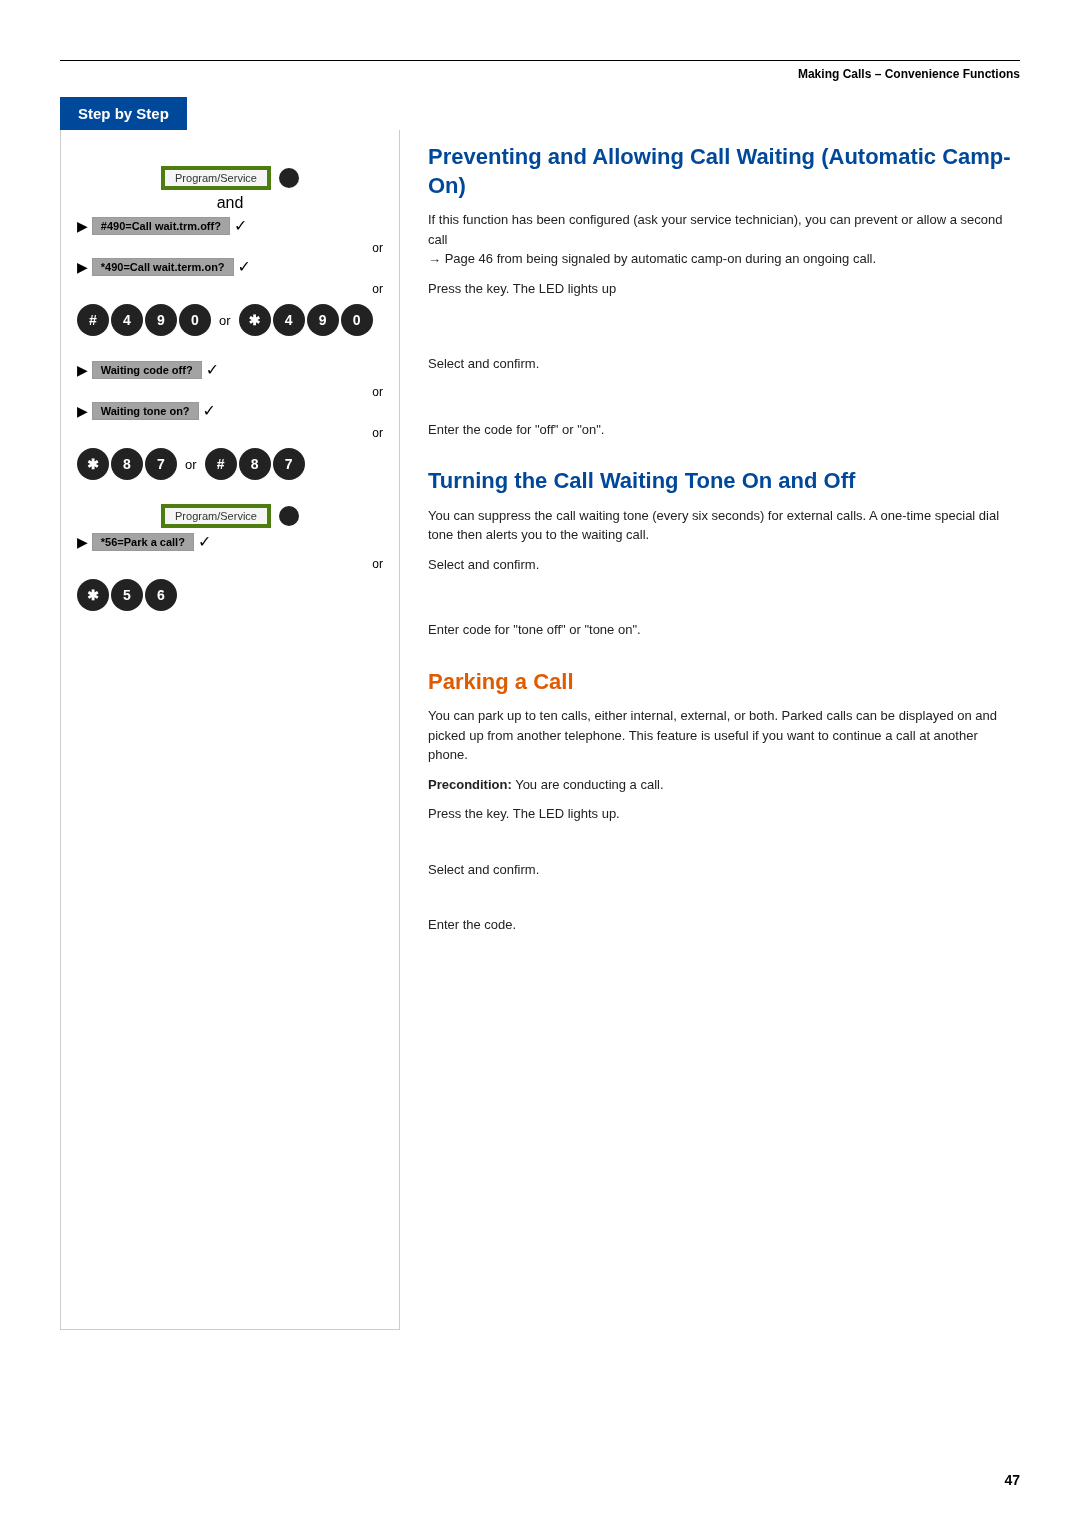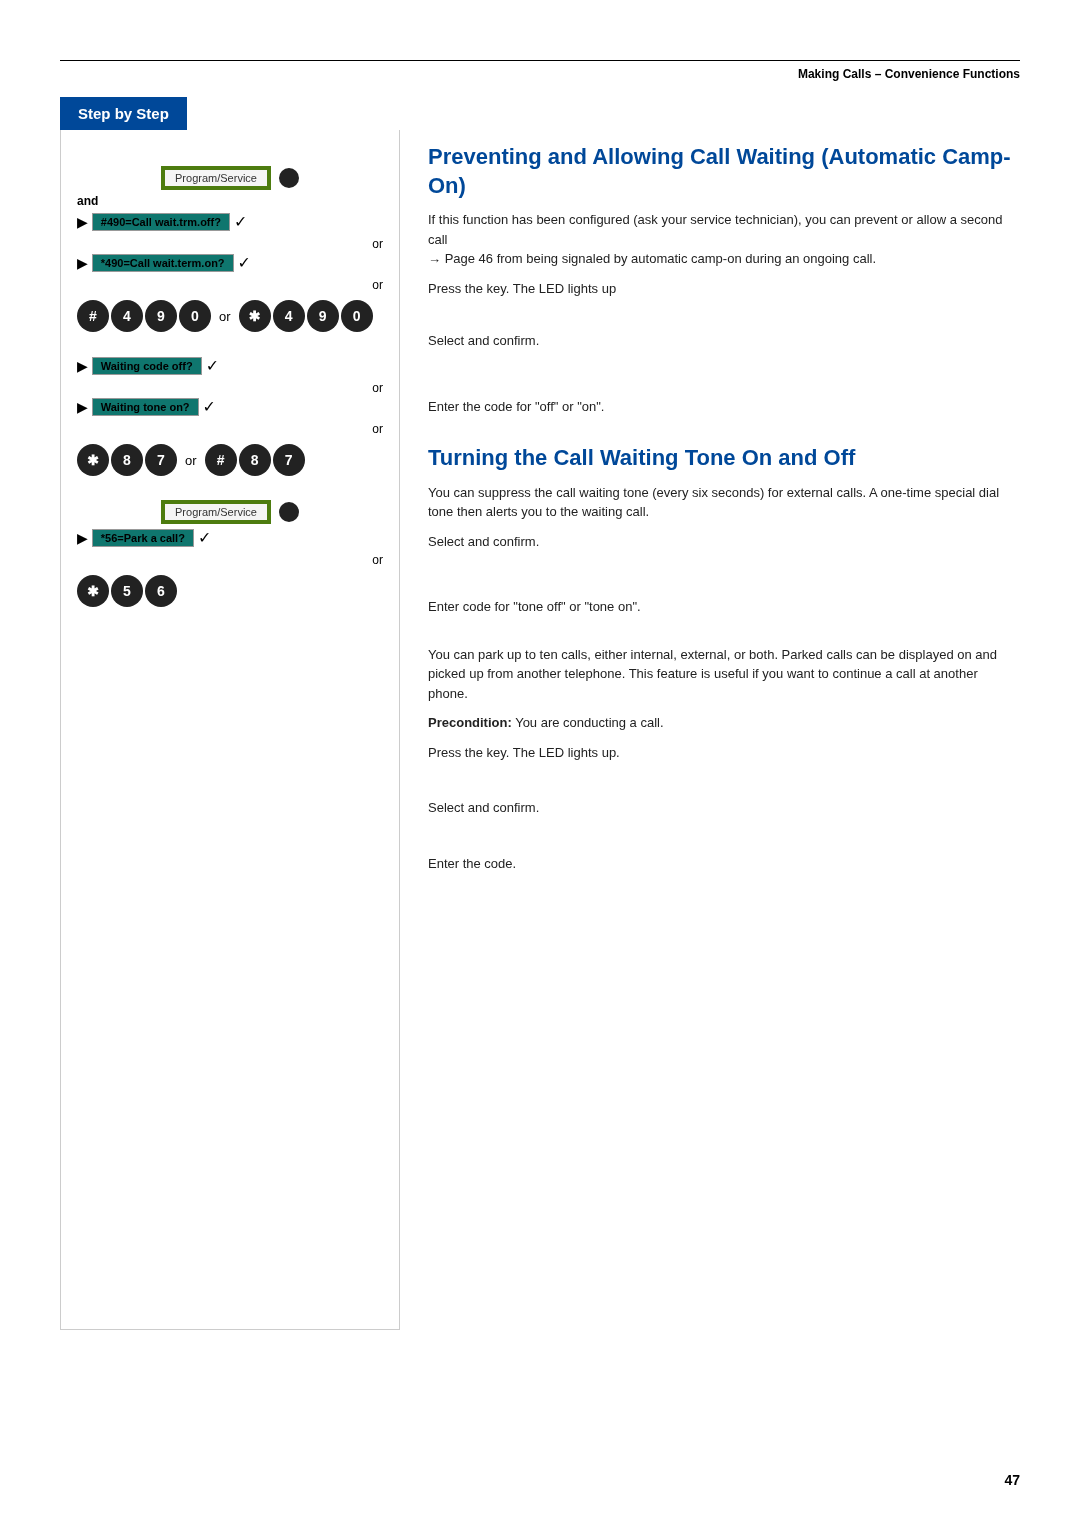--- a/index.html
+++ b/index.html
@@ -70,38 +70,38 @@
       font-size: 13px;
     }
 
     .key-row .arrow {
       color: #000;
       font-size: 14px;
       margin-right: 4px;
     }
 
     .menu-item-box {
-      background: #0f766e;
+      background: #a3a3a3;
       border: 1px solid #999;
       padding: 2px 8px;
       font-size: 11px;
       font-weight: bold;
       color: #000;
     }
 
     .check-mark {
       font-size: 16px;
       margin-left: 4px;
       color: #000;
     }
 
     .label-and {
-      font-size: 12px;
-      font-weight: bold;
-      text-align: left;
+      font-size: 16px;
+      font-weight: normal;
+      text-align: center;
       width: 100%;
       margin-bottom: 4px;
     }
 
     
     .digit-row {
       display: flex;
       align-items: center;
       margin: 8px 0 8px 0;
       gap: 2px;
@@ -334,21 +334,21 @@
         <span>Preventing and Allowing Call Waiting (Automatic Camp-On)</span>
       </div>
 
       <p class="body-text">
         <span>If this function has been configured (ask your service technician), you can prevent or allow a second call</span><br>
         <span class="arrow-right">→</span>
         <span> Page 46 from being signaled by automatic camp-on during an ongoing call.</span>
       </p>
 
       <div class="right-action-block">
-        <div style="margin-top: 8px; margin-bottom: 33px;">
+        <div style="margin-top: 8px; margin-bottom: 56px;">
           <span class="action-text">Press the key. The LED lights up</span>
         </div>
       </div>
 
       <div class="right-action-block">
         <div style="margin-bottom: 46px;">
           <span class="action-text">Select and confirm.</span>
         </div>
       </div>
 
@@ -369,20 +369,23 @@
         <div style="margin-bottom: 46px;">
           <span class="action-text">Select and confirm.</span>
         </div>
       </div>
 
       <div class="right-action-block">
         <span class="action-text">Enter code for "tone off" or "tone on".</span>
       </div>
 
       <div class="section-gap"></div>
+      <div class="section-title orange">
+        <span>Parking a Call</span>
+      </div>
 
       <p class="body-text">
         <span>You can park up to ten calls, either internal, external, or both. Parked calls can be displayed on and picked up from another telephone. This feature is useful if you want to continue a call at another phone.</span>
       </p>
 
       <p class="body-text">
         <span class="bold-inline">Precondition:</span><span> You are conducting a call.</span>
       </p>
 
       <div class="right-action-block">

